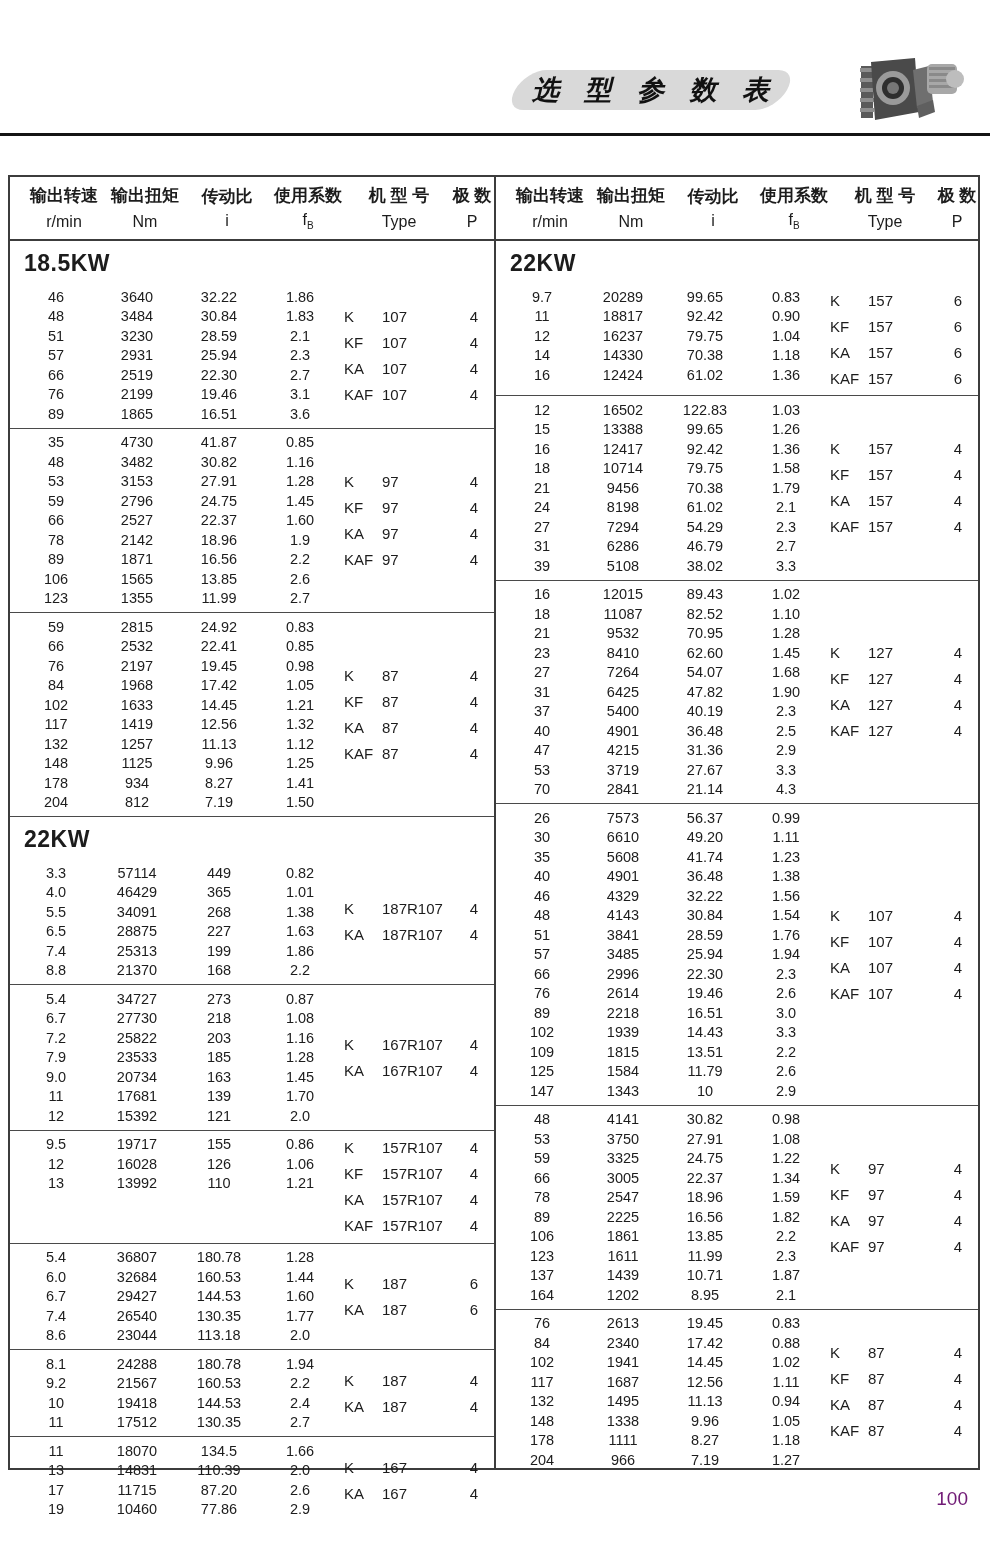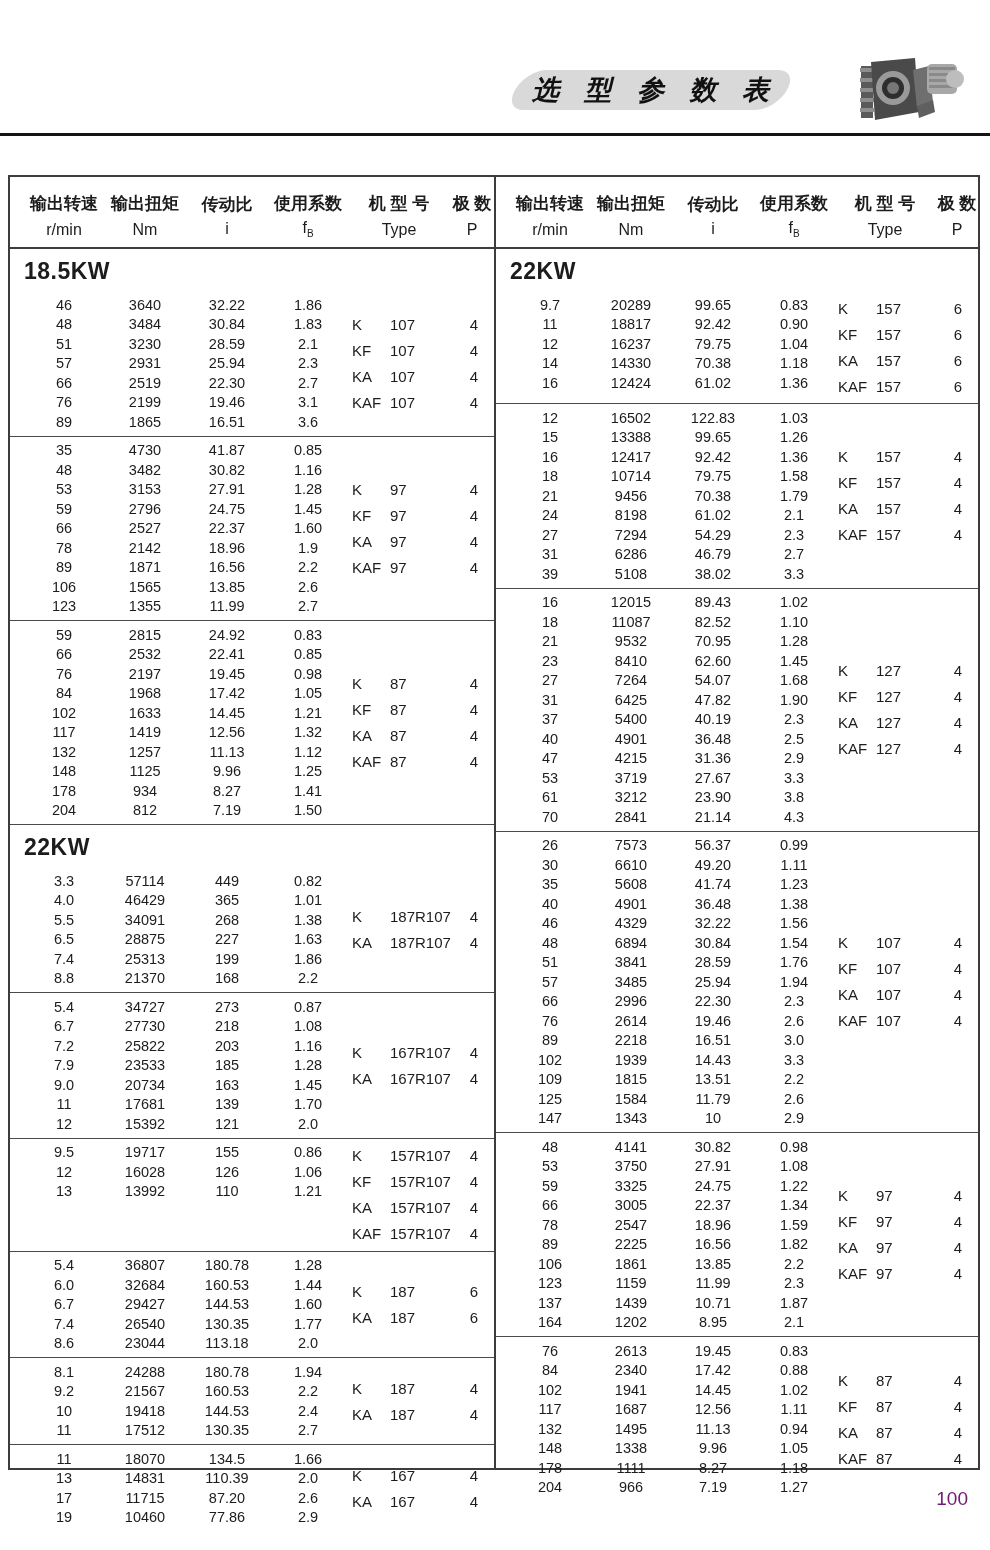--- a/index.html
+++ b/index.html
@@ -26,32 +26,32 @@
     position:absolute;top:175px;left:8px;width:972px;height:1295px;
     border:2px solid #3c3c3c;display:flex;box-sizing:border-box;background:#fff;
   }
   .half{width:50%;display:flex;flex-direction:column;box-sizing:border-box;}
   .half.right{border-left:2px solid #3c3c3c;}
   .col-header{
     display:flex;align-items:stretch;border-bottom:2px solid #3c3c3c;
     padding:7px 0 8px 14px;flex:0 0 auto;box-sizing:border-box;
   }
   .hcell{display:flex;flex-direction:column;align-items:center;justify-content:space-between;}
-  .hzh{font-size:17px;font-weight:600;white-space:nowrap;margin-top:8px;}
+  .hzh{font-size:17px;font-weight:600;white-space:nowrap;}
   .hunit{font-size:16px;margin-top:4px;}
   .hunit sub{font-size:10px;}
   .hw1{width:80px;} .hw2{width:82px;} .hw3{width:82px;justify-content:center;} .hw4{width:80px;}
   .hw5{width:102px;} .hw6{flex:1;}
   
   .col-body{flex:1;display:flex;flex-direction:column;}
   .section + .section{border-top:1px solid #4a4a4a;}
   .kw-title{font-size:23px;font-weight:bold;padding:9px 0 6px 14px;letter-spacing:0.5px;}
   .block{display:flex;padding:4px 0;}
   .block + .block{border-top:1px solid #4a4a4a;}
-  .rows{display:flex;flex-direction:column;padding-left:14px;}
+  .rows{display:flex;flex-direction:column;padding-left:6px;}
   .drow{display:flex;height:19.5px;align-items:center;font-size:14.5px;}
   .c{display:inline-block;text-align:center;}
   .c1{width:80px;} .c2{width:82px;} .c3{width:82px;} .c4{width:80px;}
   .types{flex:1;display:flex;flex-direction:column;justify-content:center;}
   .trow{display:flex;height:26px;align-items:center;font-size:15px;}
   .tmodel{width:38px;padding-left:4px;}
   .tsize{flex:1;}
   .tp{width:40px;text-align:center;}
   
   .page-number{position:absolute;right:22px;top:1488px;font-size:19px;color:#701a75;}
@@ -969,26 +969,20 @@
     <span class="c c4">2.9</span>
   </div>
 
   <div class="drow">
     <span class="c c1">53</span>
     <span class="c c2">3719</span>
     <span class="c c3">27.67</span>
     <span class="c c4">3.3</span>
   </div>
 
-  <div class="drow">
-    <span class="c c1">61</span>
-    <span class="c c2">3212</span>
-    <span class="c c3">23.90</span>
-    <span class="c c4">3.8</span>
-  </div>
 
   <div class="drow">
     <span class="c c1">70</span>
     <span class="c c2">2841</span>
     <span class="c c3">21.14</span>
     <span class="c c4">4.3</span>
   </div>
 </div>
     <div class="types">
   <div class="trow">
@@ -1049,21 +1043,21 @@
 
   <div class="drow">
     <span class="c c1">46</span>
     <span class="c c2">4329</span>
     <span class="c c3">32.22</span>
     <span class="c c4">1.56</span>
   </div>
 
   <div class="drow">
     <span class="c c1">48</span>
-    <span class="c c2">6894</span>
+    <span class="c c2">4143</span>
     <span class="c c3">30.84</span>
     <span class="c c4">1.54</span>
   </div>
 
   <div class="drow">
     <span class="c c1">51</span>
     <span class="c c2">3841</span>
     <span class="c c3">28.59</span>
     <span class="c c4">1.76</span>
   </div>
@@ -1197,21 +1191,21 @@
 
   <div class="drow">
     <span class="c c1">106</span>
     <span class="c c2">1861</span>
     <span class="c c3">13.85</span>
     <span class="c c4">2.2</span>
   </div>
 
   <div class="drow">
     <span class="c c1">123</span>
-    <span class="c c2">1159</span>
+    <span class="c c2">1611</span>
     <span class="c c3">11.99</span>
     <span class="c c4">2.3</span>
   </div>
 
   <div class="drow">
     <span class="c c1">137</span>
     <span class="c c2">1439</span>
     <span class="c c3">10.71</span>
     <span class="c c4">1.87</span>
   </div>

